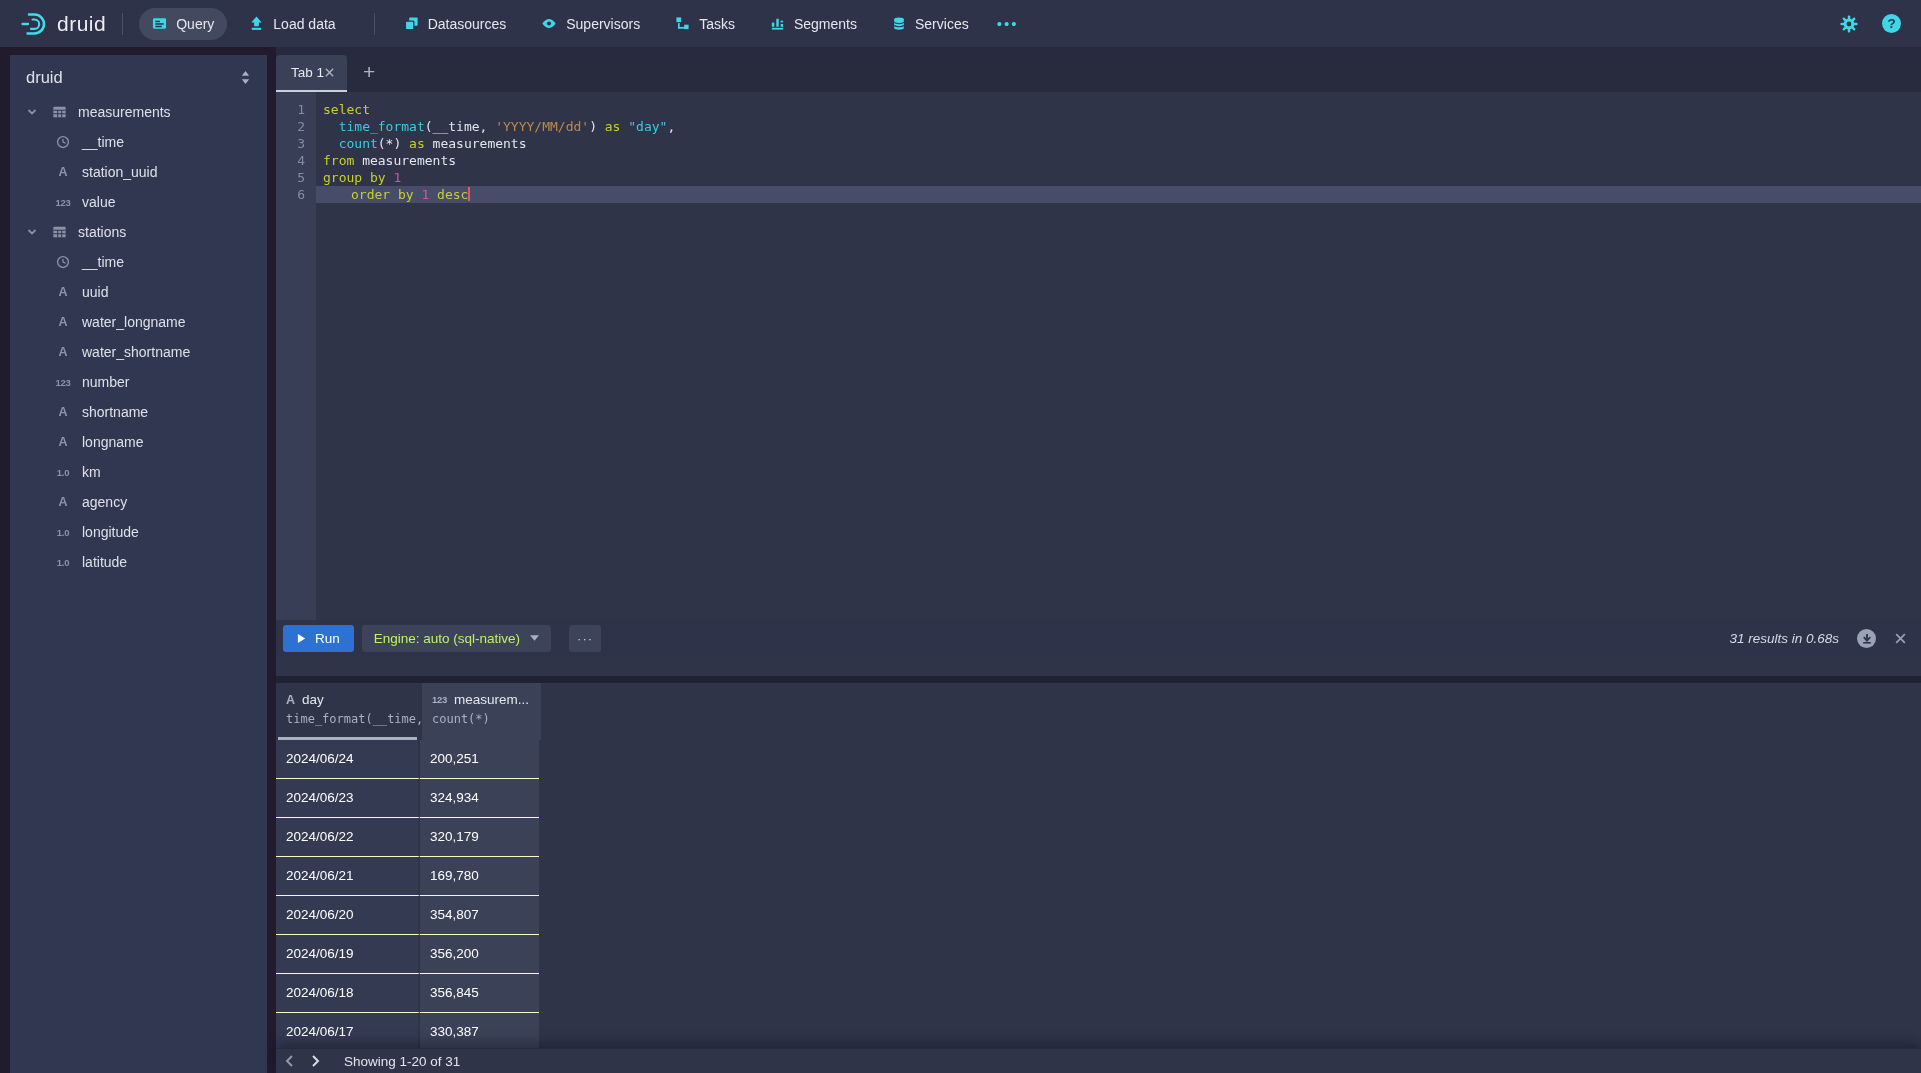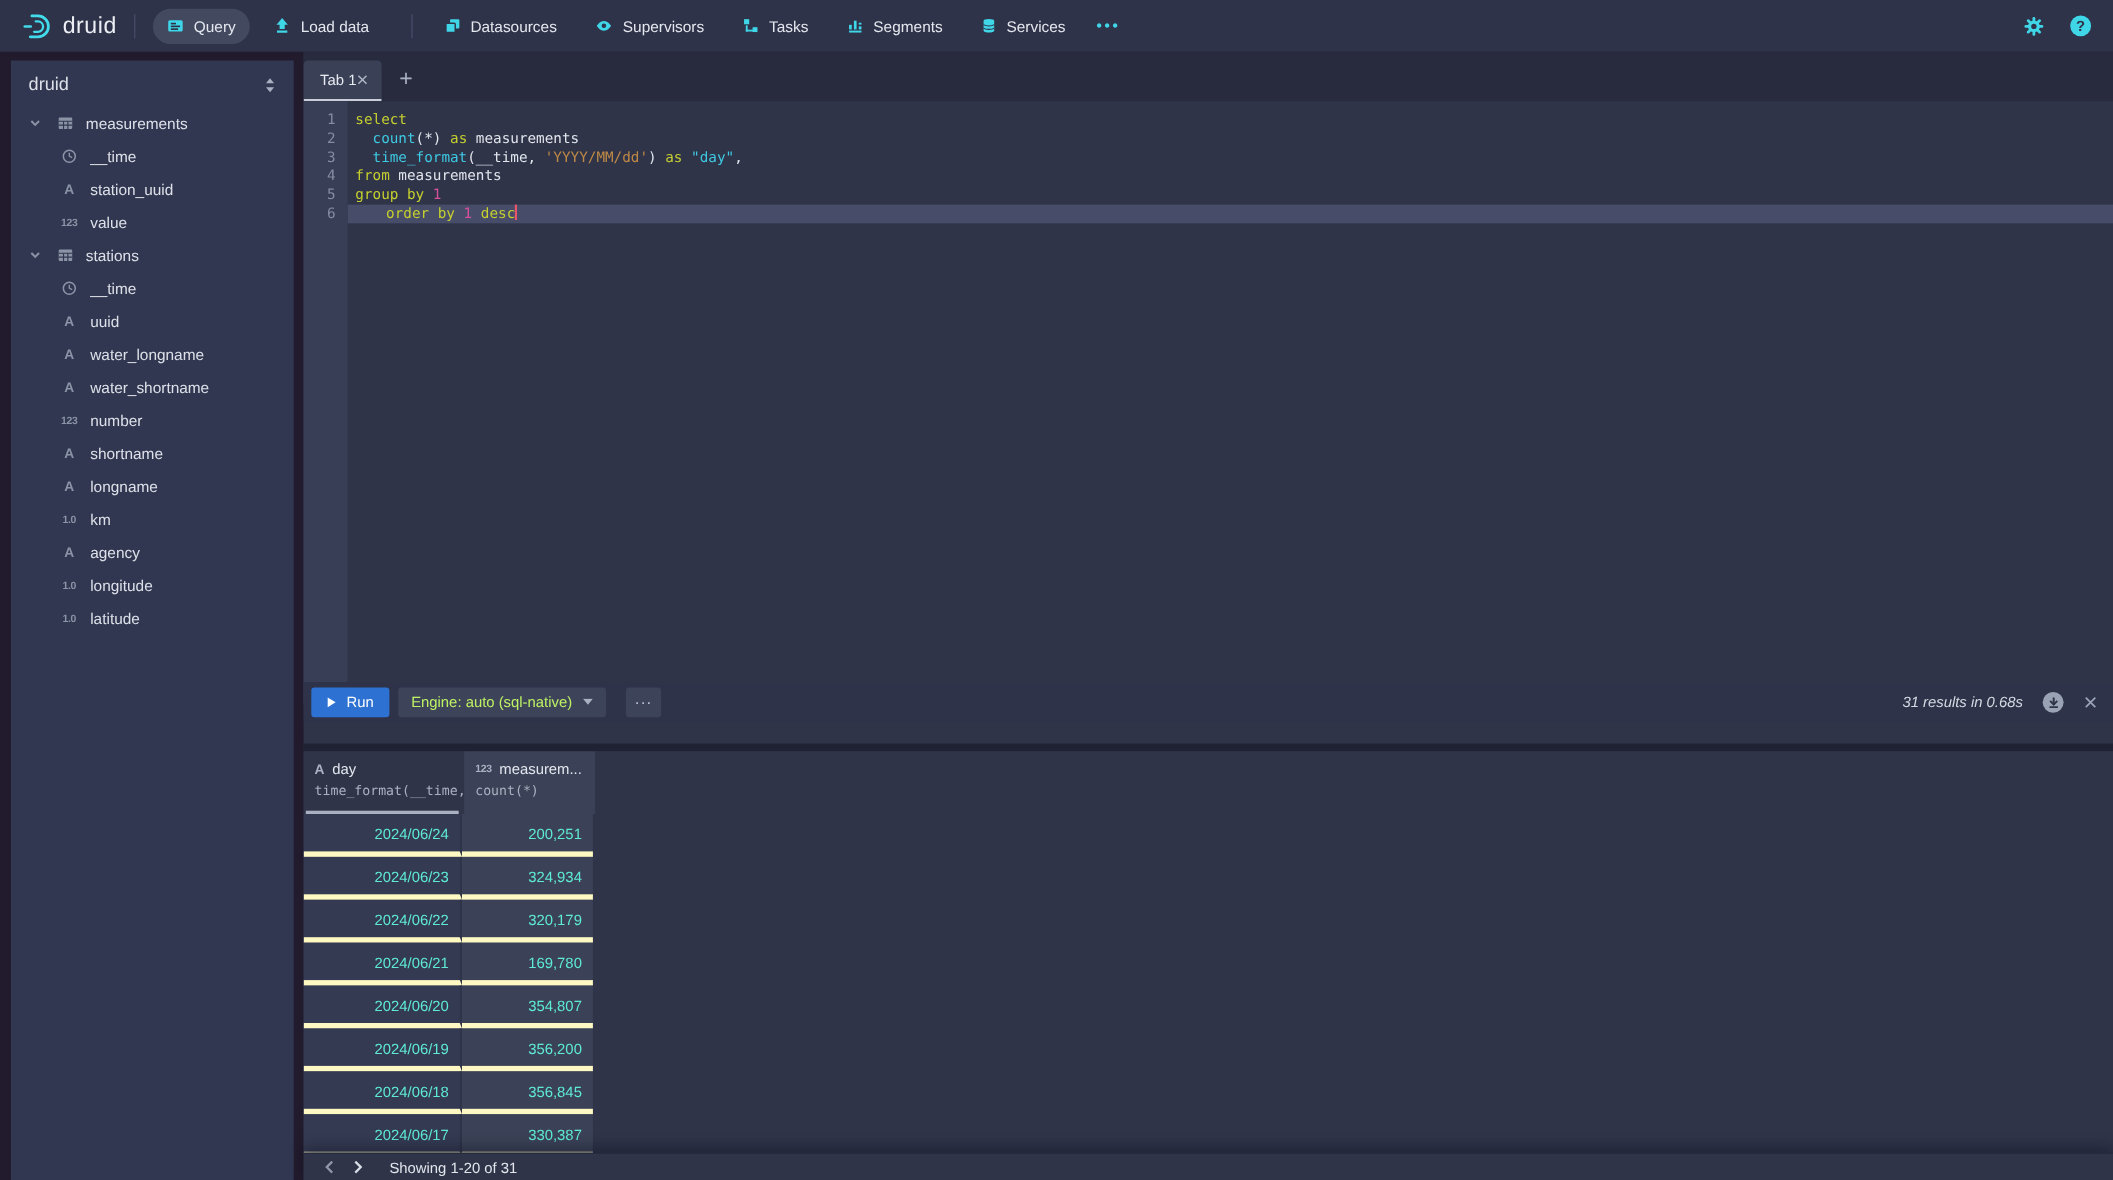--- a/index.html
+++ b/index.html
@@ -97,28 +97,28 @@
   .hcell.h1 { width:146px; }
   .hcell.h1::after { content:""; position:absolute; left:2px; right:5px; bottom:0; height:3px;
     background:#a9b0bf; }
   .hcell.h2 { width:119px; background:#3b4257; }
   .hname { display:flex; align-items:center; gap:7px; font-size:13.5px; color:#e4e7ee;
     white-space:nowrap; overflow:hidden; }
   .hname .type-text { color:#aab1c2; }
   .hexpr { margin-top:5px; font-family:"DejaVu Sans Mono", monospace; font-size:12px;
     color:#a9b0c0; white-space:nowrap; overflow:hidden; }
   .row { display:flex; height:39px; }
-  .cell { line-height:38px; font-size:13.5px; color:#5eead4; padding:0 10px;
-    white-space:nowrap; overflow:hidden; cursor:pointer; border-bottom:5px solid #fef9c3;text-align:right; }
+  .cell { line-height:38px; font-size:13.5px; color:#ffffff; padding:0 10px;
+    white-space:nowrap; overflow:hidden; cursor:pointer; border-bottom:1px solid #fef9c3; }
   .cell.c1 { width:144px; background:#343a52; border-right:2px solid #2f3449; }
   .cell.c2 { width:119px; background:#3b4257; }
 
   .rfooter { position:absolute; left:0; right:0; bottom:0; height:25px; background:#2f3449;
     border-top:1px solid #252a3d; box-shadow:0 -5px 12px rgba(10,10,20,.35);
-    display:flex; align-items:center; padding-left:10px; }
+    display:flex; align-items:center; }
   .pg-btn { width:26px; height:25px; display:flex; align-items:center; justify-content:center;
     cursor:pointer; }
   .pg-btn.prev { color:#8f97a9; }
   .pg-btn.next { color:#d9dde5; }
   .pg-text { margin-left:16px; font-size:13.5px; color:#e2e5ec; }
 </style>
 </head>
 <body>
 
 <div class="navbar">
@@ -384,22 +384,22 @@
     <div class="gutter" id="gutter">
         <div>1</div>
         <div>2</div>
         <div>3</div>
         <div>4</div>
         <div>5</div>
         <div>6</div>
       </div>
     <div class="code" id="code">
         <div class="code-line"><span class="tok-kw">select</span></div>
+        <div class="code-line"><span class="tok-id">  </span><span class="tok-fn">time_format</span><span class="tok-id">(</span><span class="tok-id">__time</span><span class="tok-id">, </span><span class="tok-str">'YYYY/MM/dd'</span><span class="tok-id">) </span><span class="tok-kw">as</span><span class="tok-id"> </span><span class="tok-q">"day"</span><span class="tok-id">,</span></div>
         <div class="code-line"><span class="tok-id">  </span><span class="tok-fn">count</span><span class="tok-id">(*) </span><span class="tok-kw">as</span><span class="tok-id"> measurements</span></div>
-        <div class="code-line"><span class="tok-id">  </span><span class="tok-fn">time_format</span><span class="tok-id">(</span><span class="tok-id">__time</span><span class="tok-id">, </span><span class="tok-str">'YYYY/MM/dd'</span><span class="tok-id">) </span><span class="tok-kw">as</span><span class="tok-id"> </span><span class="tok-q">"day"</span><span class="tok-id">,</span></div>
         <div class="code-line"><span class="tok-kw">from</span><span class="tok-id"> measurements</span></div>
         <div class="code-line"><span class="tok-kw">group by</span><span class="tok-id"> </span><span class="tok-num">1</span></div>
         <div class="code-line active-line"><span class="tok-kw">order by</span><span class="tok-id"> </span><span class="tok-num">1</span><span class="tok-id"> </span><span class="tok-kw">desc</span><span class="cursor"></span></div>
       </div>
   </div>
 
   <div class="runbar">
     <button class="run-button">
       <span>
         <svg width="9" height="11" viewBox="0 0 10 12" fill="#fff">

